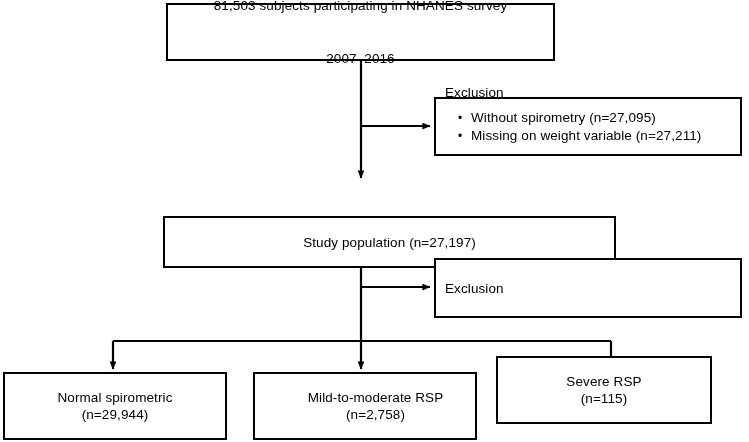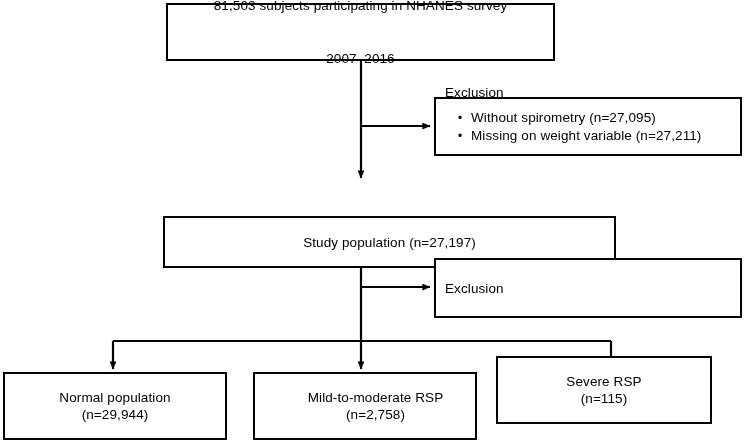--- a/index.html
+++ b/index.html
@@ -124,21 +124,21 @@
 
   <div class="node" id="node-study-pop">
     <span class="line">Study population (n=27,197)</span>
   </div>
 
   <div class="node excl" id="node-exclusion-2">
     <span class="heading">Exclusion</span>
   </div>
 
   <div class="node" id="node-normal">
-    <span class="line">Normal population</span>
+    <span class="line">Normal spirometric</span>
     <span class="line">(n=29,944)</span>
   </div>
 
   <div class="node" id="node-mild">
     <span class="line">Mild-to-moderate RSP</span>
     <span class="line">(n=2,758)</span>
   </div>
 
   <div class="node" id="node-severe">
     <span class="line">Severe RSP</span>

